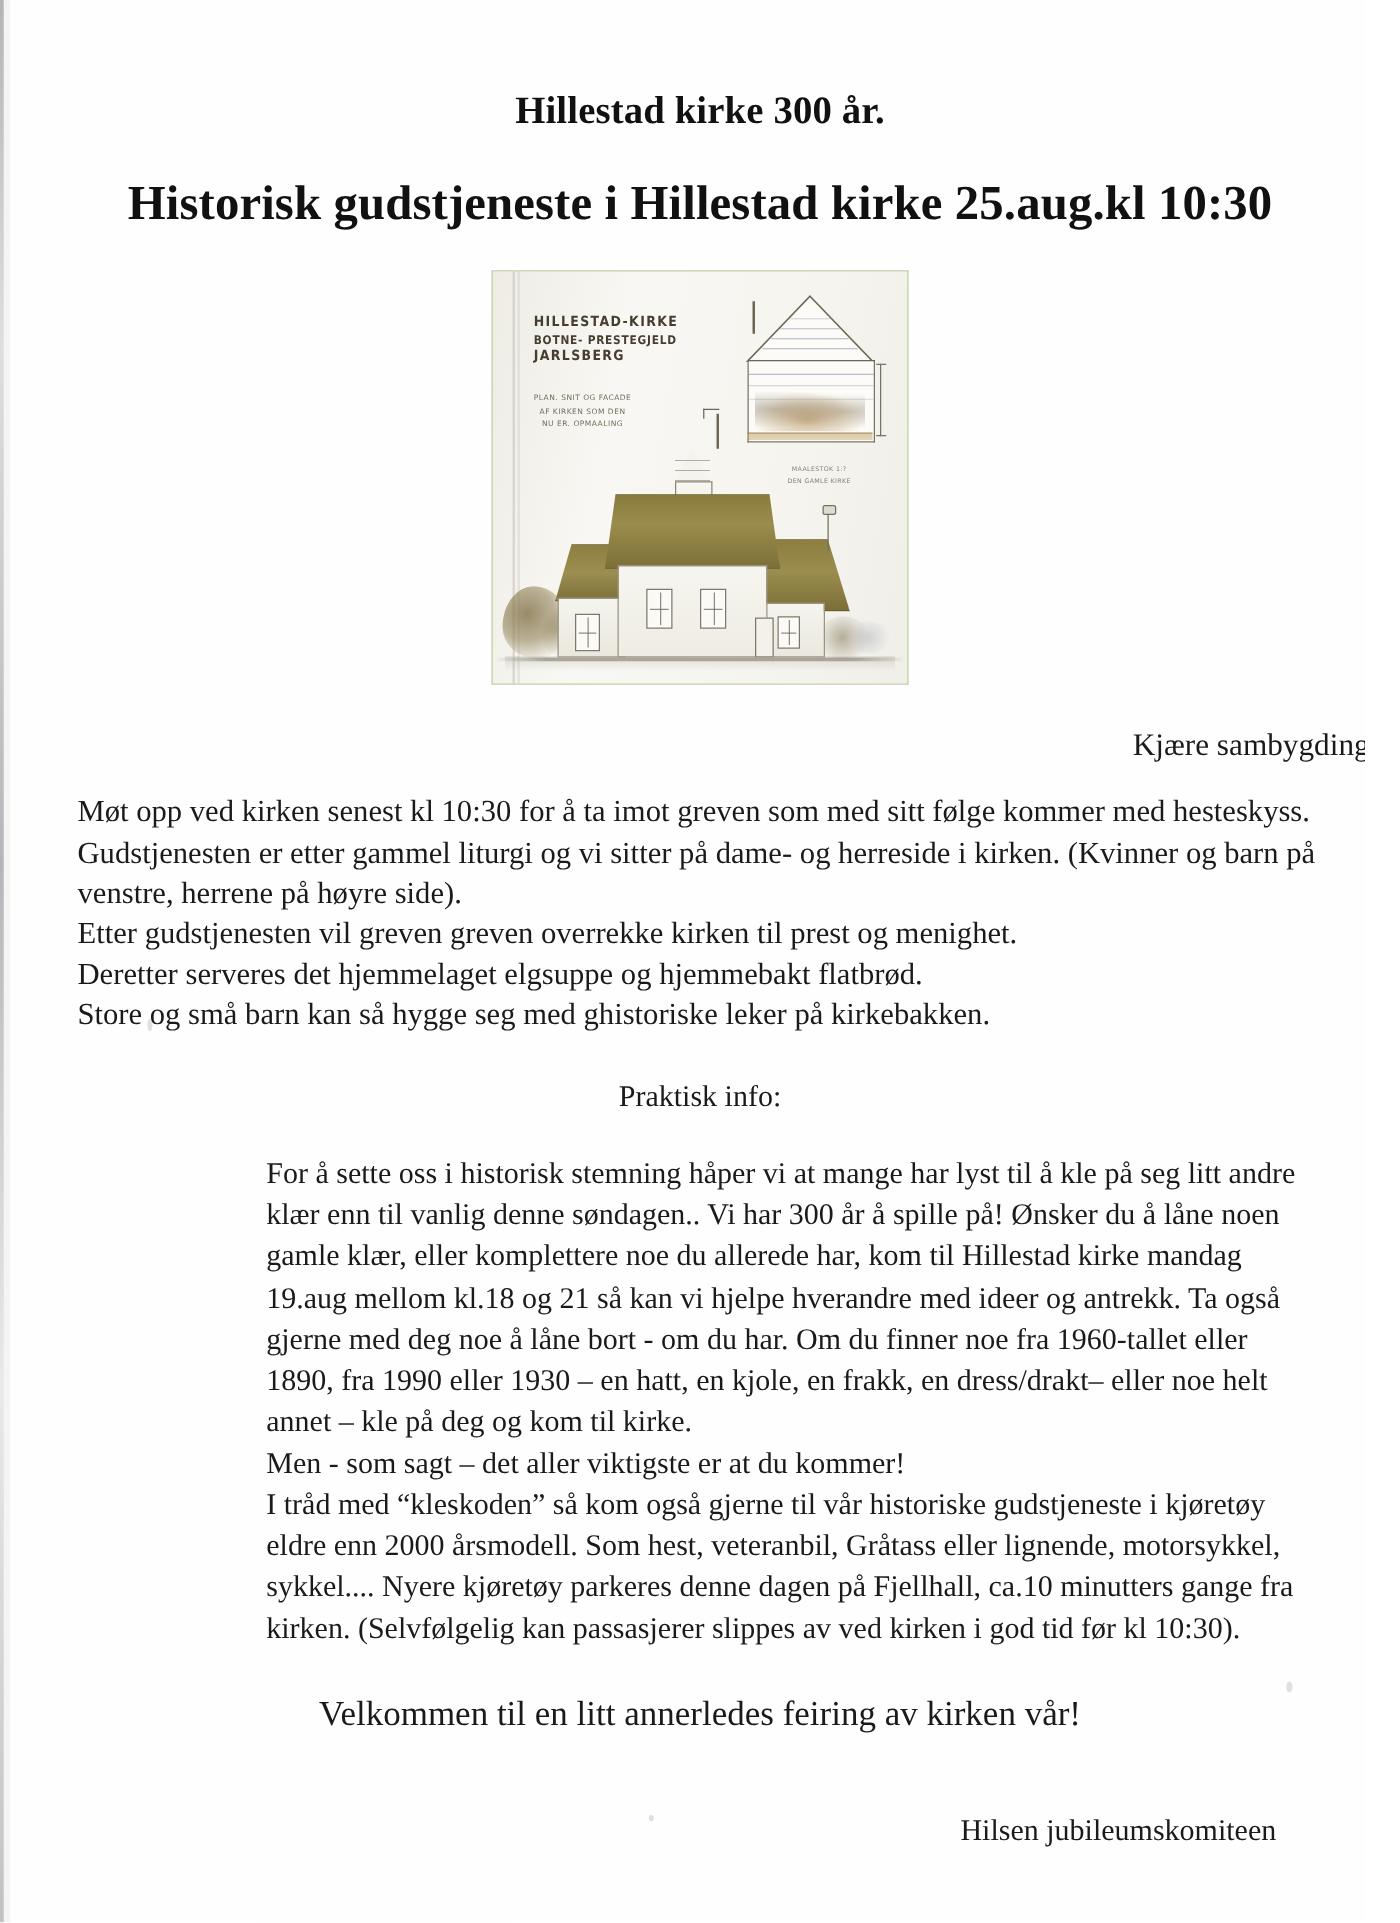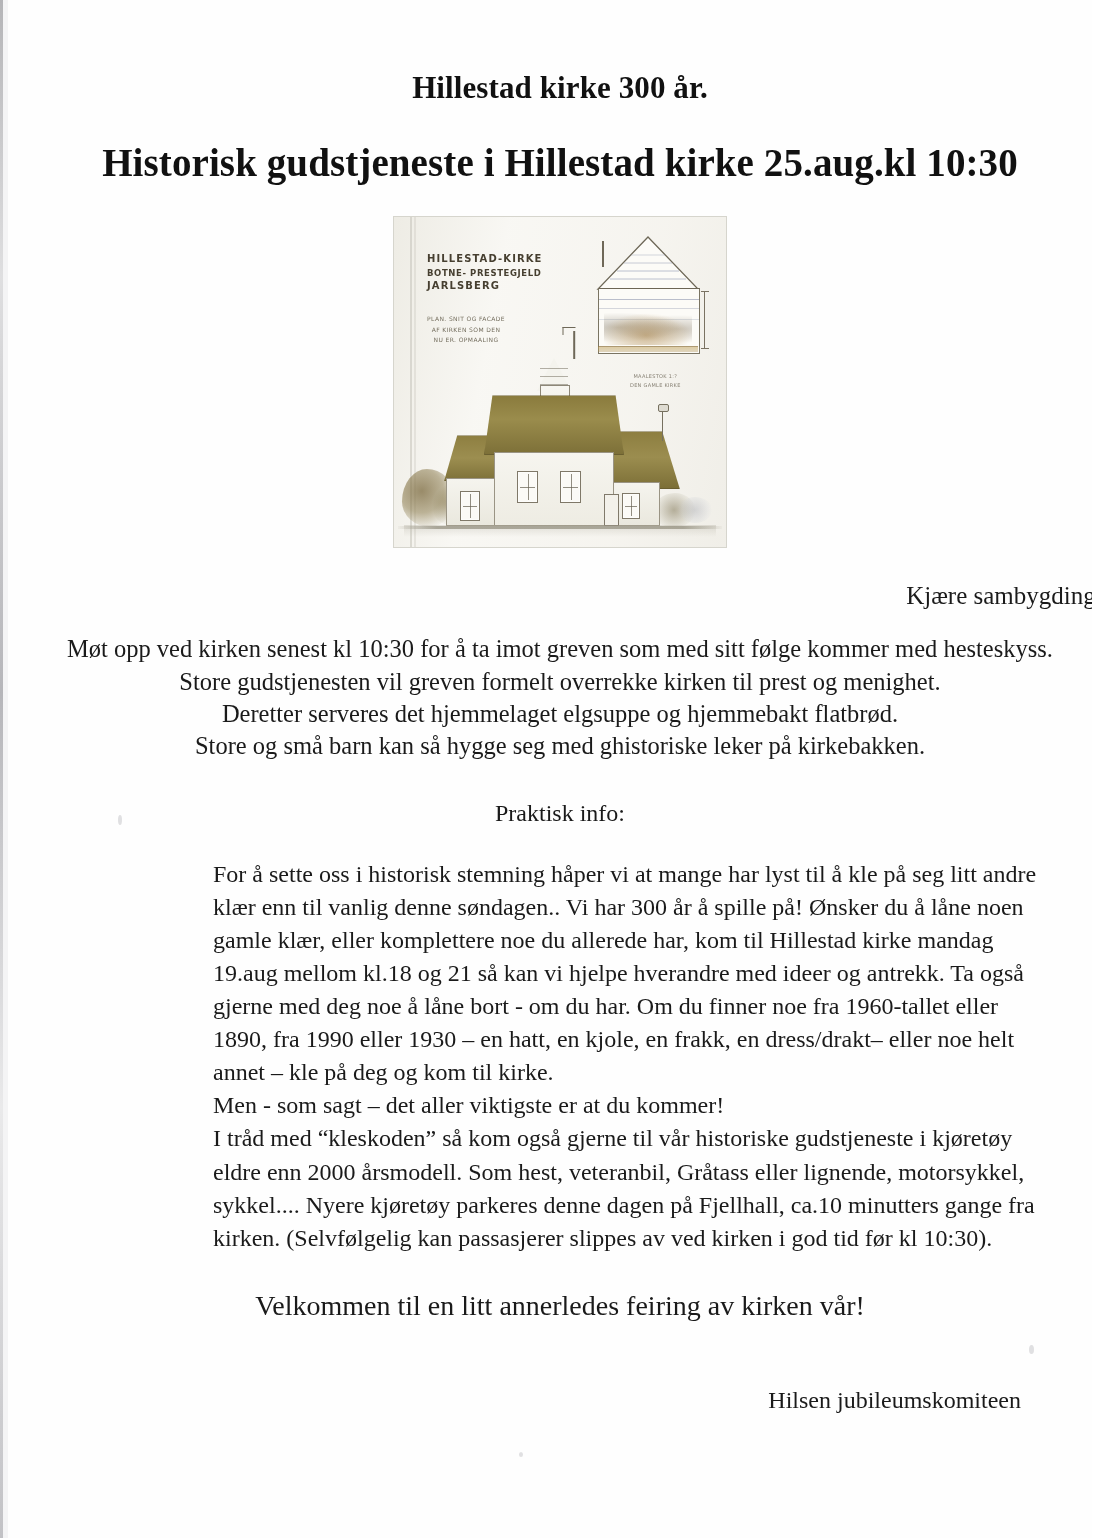--- a/index.html
+++ b/index.html
@@ -324,21 +324,20 @@
 
   
   .greeting {
     text-align: right;
     font-size: 25px;
     margin: 0;
     padding-top: 30px;
     line-height: 1.2;
   }
   .invite {
-    text-align: center;
     font-size: 24.5px;
     line-height: 1.32;
     margin: 0;
     padding: 22px 62px 0 62px;
   }
   .invite .ln { display: block; white-space: normal; }
 
   .praktisk-head {
     text-align: center;
     font-size: 24px;
@@ -474,21 +473,22 @@
           <div class="e-ground-shadow"></div>
           <div class="e-ground"></div>
         </div>
       </div>
     </div>
 
     <p class="greeting">Kjære sambygdinger.</p>
 
     <div class="invite">
       <span class="ln">Møt opp ved kirken senest kl 10:30 for å ta imot greven som med sitt følge kommer med hesteskyss.</span>
-      <span class="ln">Store gudstjenesten vil greven formelt overrekke kirken til prest og menighet.</span>
+      <span class="ln">Gudstjenesten er etter gammel liturgi og vi sitter på dame- og herreside i kirken. (Kvinner og barn på venstre, herrene på høyre side).</span>
+      <span class="ln">Etter gudstjenesten vil greven greven overrekke kirken til prest og menighet.</span>
       <span class="ln">Deretter serveres det hjemmelaget elgsuppe og hjemmebakt flatbrød.</span>
       <span class="ln">Store og små barn kan så hygge seg med ghistoriske leker på kirkebakken.</span>
     </div>
 
     <p class="praktisk-head">Praktisk info:</p>
 
     <div class="praktisk-body">
       <span class="ln">For å sette oss i historisk stemning håper vi at mange har lyst til å kle på seg litt andre klær enn til vanlig denne søndagen.. Vi har 300 år å spille på! Ønsker du å låne noen gamle klær, eller komplettere noe du allerede har, kom til Hillestad kirke mandag 19.aug mellom kl.18 og 21 så kan vi hjelpe hverandre med ideer og antrekk. Ta også gjerne med deg noe å låne bort - om du har. Om du finner noe fra 1960-tallet eller 1890, fra 1990 eller 1930 – en hatt, en kjole, en frakk, en dress/drakt– eller noe helt annet – kle på deg og kom til kirke.</span>
       <span class="ln">Men - som sagt – det aller viktigste er at du kommer!</span>
       <span class="ln">I tråd med “kleskoden” så kom også gjerne til vår historiske gudstjeneste i kjøretøy eldre enn 2000 årsmodell. Som hest, veteranbil, Gråtass eller lignende, motorsykkel, sykkel.... Nyere kjøretøy parkeres denne dagen på Fjellhall, ca.10 minutters gange fra kirken. (Selvfølgelig kan passasjerer slippes av ved kirken i god tid før kl 10:30).</span>

